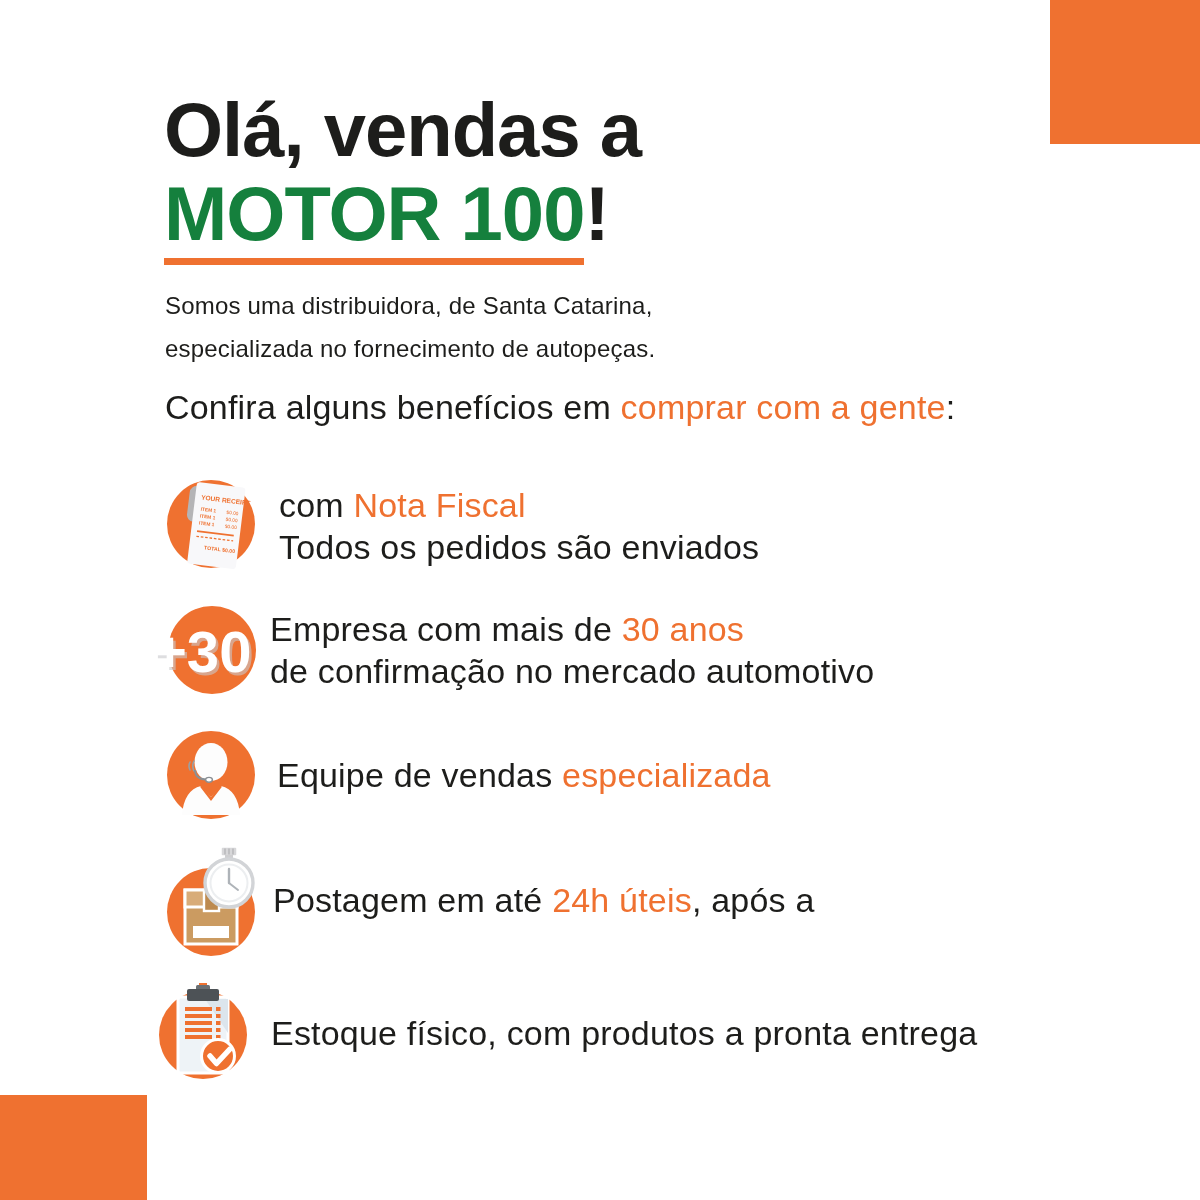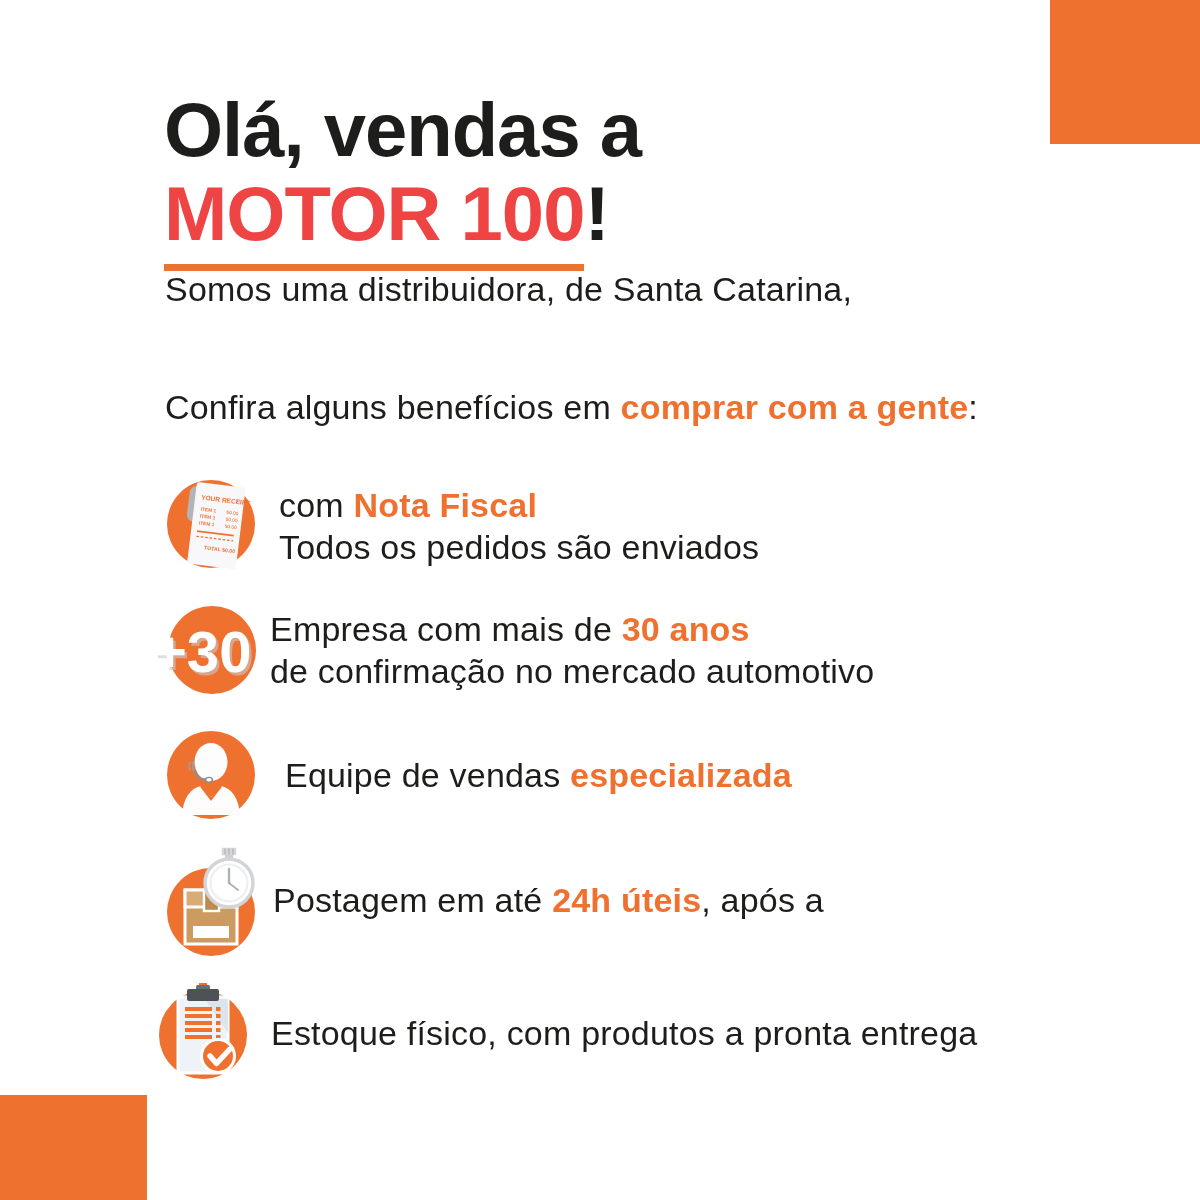--- a/index.html
+++ b/index.html
@@ -16,63 +16,64 @@
     position:absolute;left:164px;top:92px;
     font-size:76px;font-weight:800;letter-spacing:-1px;line-height:1;
     color:#1d1d1b;white-space:nowrap;
   }
   .brand-row{
     position:absolute;left:164px;top:176px;
     font-size:76px;font-weight:800;letter-spacing:-1px;line-height:1;
     white-space:nowrap;
   }
   .brand{
-    color:#ef4444;display:inline-block;line-height:1;
-    padding-bottom:12px;border-bottom:7px solid #ef7130;
+    color:#15803d;display:inline-block;line-height:1;
+    padding-bottom:6px;border-bottom:7px solid #ef7130;
   }
   .bang{color:#1d1d1b;}
 
   .intro{
-    position:absolute;left:165px;top:268px;
-    font-size:34px;line-height:43px;letter-spacing:.2px;white-space:nowrap;
+    position:absolute;left:165px;top:284px;
+    font-size:24px;line-height:43px;letter-spacing:.2px;white-space:nowrap;
   }
   .confira{
     position:absolute;left:165px;top:388px;
     font-size:34px;letter-spacing:.2px;white-space:nowrap;
   }
-  .confira .hl,.b-text .hl{color:#ef7130;font-weight:700;}
+  .confira .hl,.b-text .hl{color:#ef7130;font-weight:400;}
 
   .benefit{
     position:absolute;display:flex;align-items:center;
   }
   .b-icon{flex:0 0 auto;display:block;}
   .b-text{
     font-size:34px;line-height:42px;letter-spacing:.2px;white-space:nowrap;
   }
   .row1{left:165px;top:476px;height:100px;gap:22px;}
   .row2{left:148px;top:602px;height:96px;gap:10px;align-items:center;}
-  .row3{left:165px;top:729px;height:92px;gap:28px;}
+  .row3{left:165px;top:729px;height:92px;gap:20px;}
   .row4{left:165px;top:842px;height:116px;gap:16px;}
   .row5{left:157px;top:977px;height:112px;gap:22px;}
 
   .rc-tiny{font-family:"Liberation Sans",sans-serif;fill:#ef7130;}
 </style>
 </head>
 <body>
 
 <div class="corner corner-tr"></div>
 <div class="corner corner-bl"></div>
 
 <div class="greeting">Olá, vendas a</div>
 <div class="brand-row">
   <span class="brand">MOTOR 100</span><span class="bang">!</span>
 </div>
 
 <div class="intro">
   <div>Somos uma distribuidora, de Santa Catarina,</div>
+  <div>especializada no fornecimento de autopeças.</div>
 </div>
 
 <div class="confira">
   <span>Confira alguns benefícios em </span><span class="hl">comprar com a gente</span><span>:</span>
 </div>
 
 <div class="benefit row1">
   <svg class="b-icon" width="92" height="100" viewBox="0 0 92 100">
     <circle cx="46" cy="48" r="44" fill="#ef7130"></circle>
     <g transform="rotate(7 46 48)">

